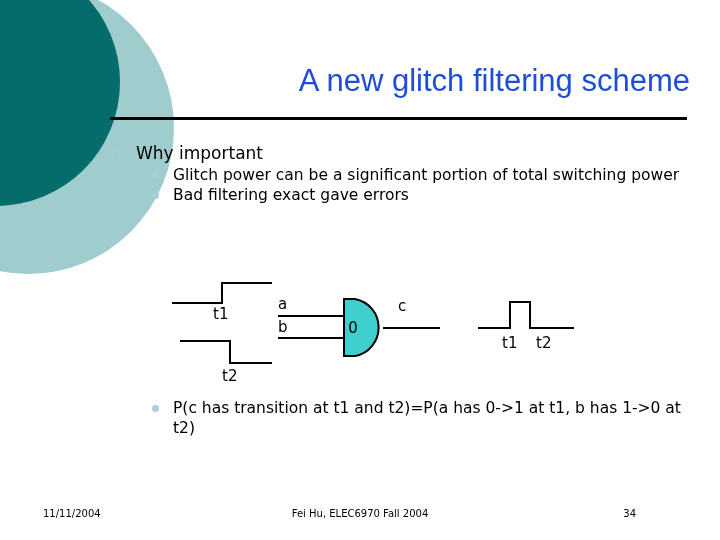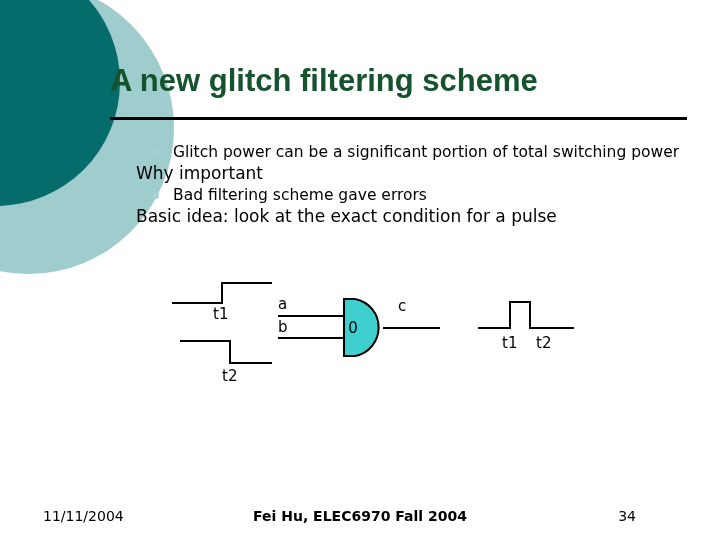--- a/index.html
+++ b/index.html
@@ -38,27 +38,28 @@
     height: 248px;
     background: #066B6B;
   }
 
   
   #title {
     position: absolute;
     left: 110px;
     top: 62px;
     width: 580px;
-    color: #14532d;
+    color: #1d4ed8;
     font-family: "Liberation Sans", sans-serif;
     font-size: 31px;
-    font-weight: 700;
+    font-weight: 400;
     line-height: 38px;
     letter-spacing: 0px;
     white-space: nowrap;
+    text-align: right;
   }
   #title-rule {
     position: absolute;
     left: 110px;
     top: 117px;
     width: 577px;
     height: 3px;
     background: #000000;
   }
 
@@ -140,59 +141,55 @@
   }
 
   
   #footer {
     position: absolute;
     left: 0;
     top: 508px;
     width: 663px;
     height: 20px;
     font-family: "DejaVu Sans", sans-serif;
-    font-size: 14px;
+    font-size: 10px;
     color: #000000;
   }
   #footer-date { position: absolute; left: 43px;  top: 0; }
-  #footer-center { position: absolute; left: 0; top: 0; width: 720px; text-align: center; font-weight: bold; }
+  #footer-center { position: absolute; left: 0; top: 0; width: 720px; text-align: center; }
   #footer-page { position: absolute; right: 27px; top: 0; }
 </style>
 </head>
 <body>
 
 <div id="slide">
 
   <div class="deco-circle" id="deco-light"></div>
   <div class="deco-circle" id="deco-dark"></div>
 
   <div id="title">A new glitch filtering scheme</div>
   <div id="title-rule"></div>
 
   <div id="body">
 
+    <div class="bullet-row lvl1">
+      <span class="marker marker-hollow"></span>
+      <span class="btext">Why important</span>
+    </div>
+
     <div class="bullet-row lvl2">
       <span class="marker marker-dot"></span>
       <span class="btext">Glitch power can be a significant portion of total switching power</span>
     </div>
 
-    <div class="bullet-row lvl1">
-      <span class="marker marker-hollow"></span>
-      <span class="btext">Why important</span>
-    </div>
-
     <div class="bullet-row lvl2">
       <span class="marker marker-dot"></span>
-      <span class="btext">Bad filtering scheme gave errors</span>
-    </div>
-
-    <div class="bullet-row lvl1">
-      <span class="marker marker-hollow"></span>
-      <span class="btext">Basic idea: look at the exact condition for a pulse</span>
-    </div>
+      <span class="btext">Bad filtering exact gave errors</span>
+    </div>
+
 
   </div>
 
   <div id="diagram">
     <svg width="440" height="125" viewBox="0 0 440 125" xmlns="http://www.w3.org/2000/svg">
 
       <path class="wire" d="M 22 37 L 72 37 L 72 17 L 122 17"></path>
       <text class="siglabel" x="63" y="53">t1</text>
 
       <path class="wire" d="M 30 75 L 80 75 L 80 97 L 122 97"></path>
@@ -212,20 +209,24 @@
 
       <path class="wire" d="M 328 62 L 360 62 L 360 36 L 380 36 L 380 62 L 424 62"></path>
       <text class="siglabel" x="352" y="82">t1</text>
       <text class="siglabel" x="386" y="82">t2</text>
 
     </svg>
   </div>
 
   <div id="body-after" style="position:absolute; left:112px; top:398px; width:592px;">
 
+    <div class="bullet-row lvl2">
+      <span class="marker marker-dot"></span>
+      <span class="btext">P(c has transition at t1 and t2)=P(a has 0-&gt;1 at t1, b has 1-&gt;0 at t2)</span>
+    </div>
 
 
   </div>
 
   <div id="footer">
     <div id="footer-date">11/11/2004</div>
     <div id="footer-center">Fei Hu, ELEC6970 Fall 2004</div>
     <div id="footer-page">34</div>
   </div>
 

